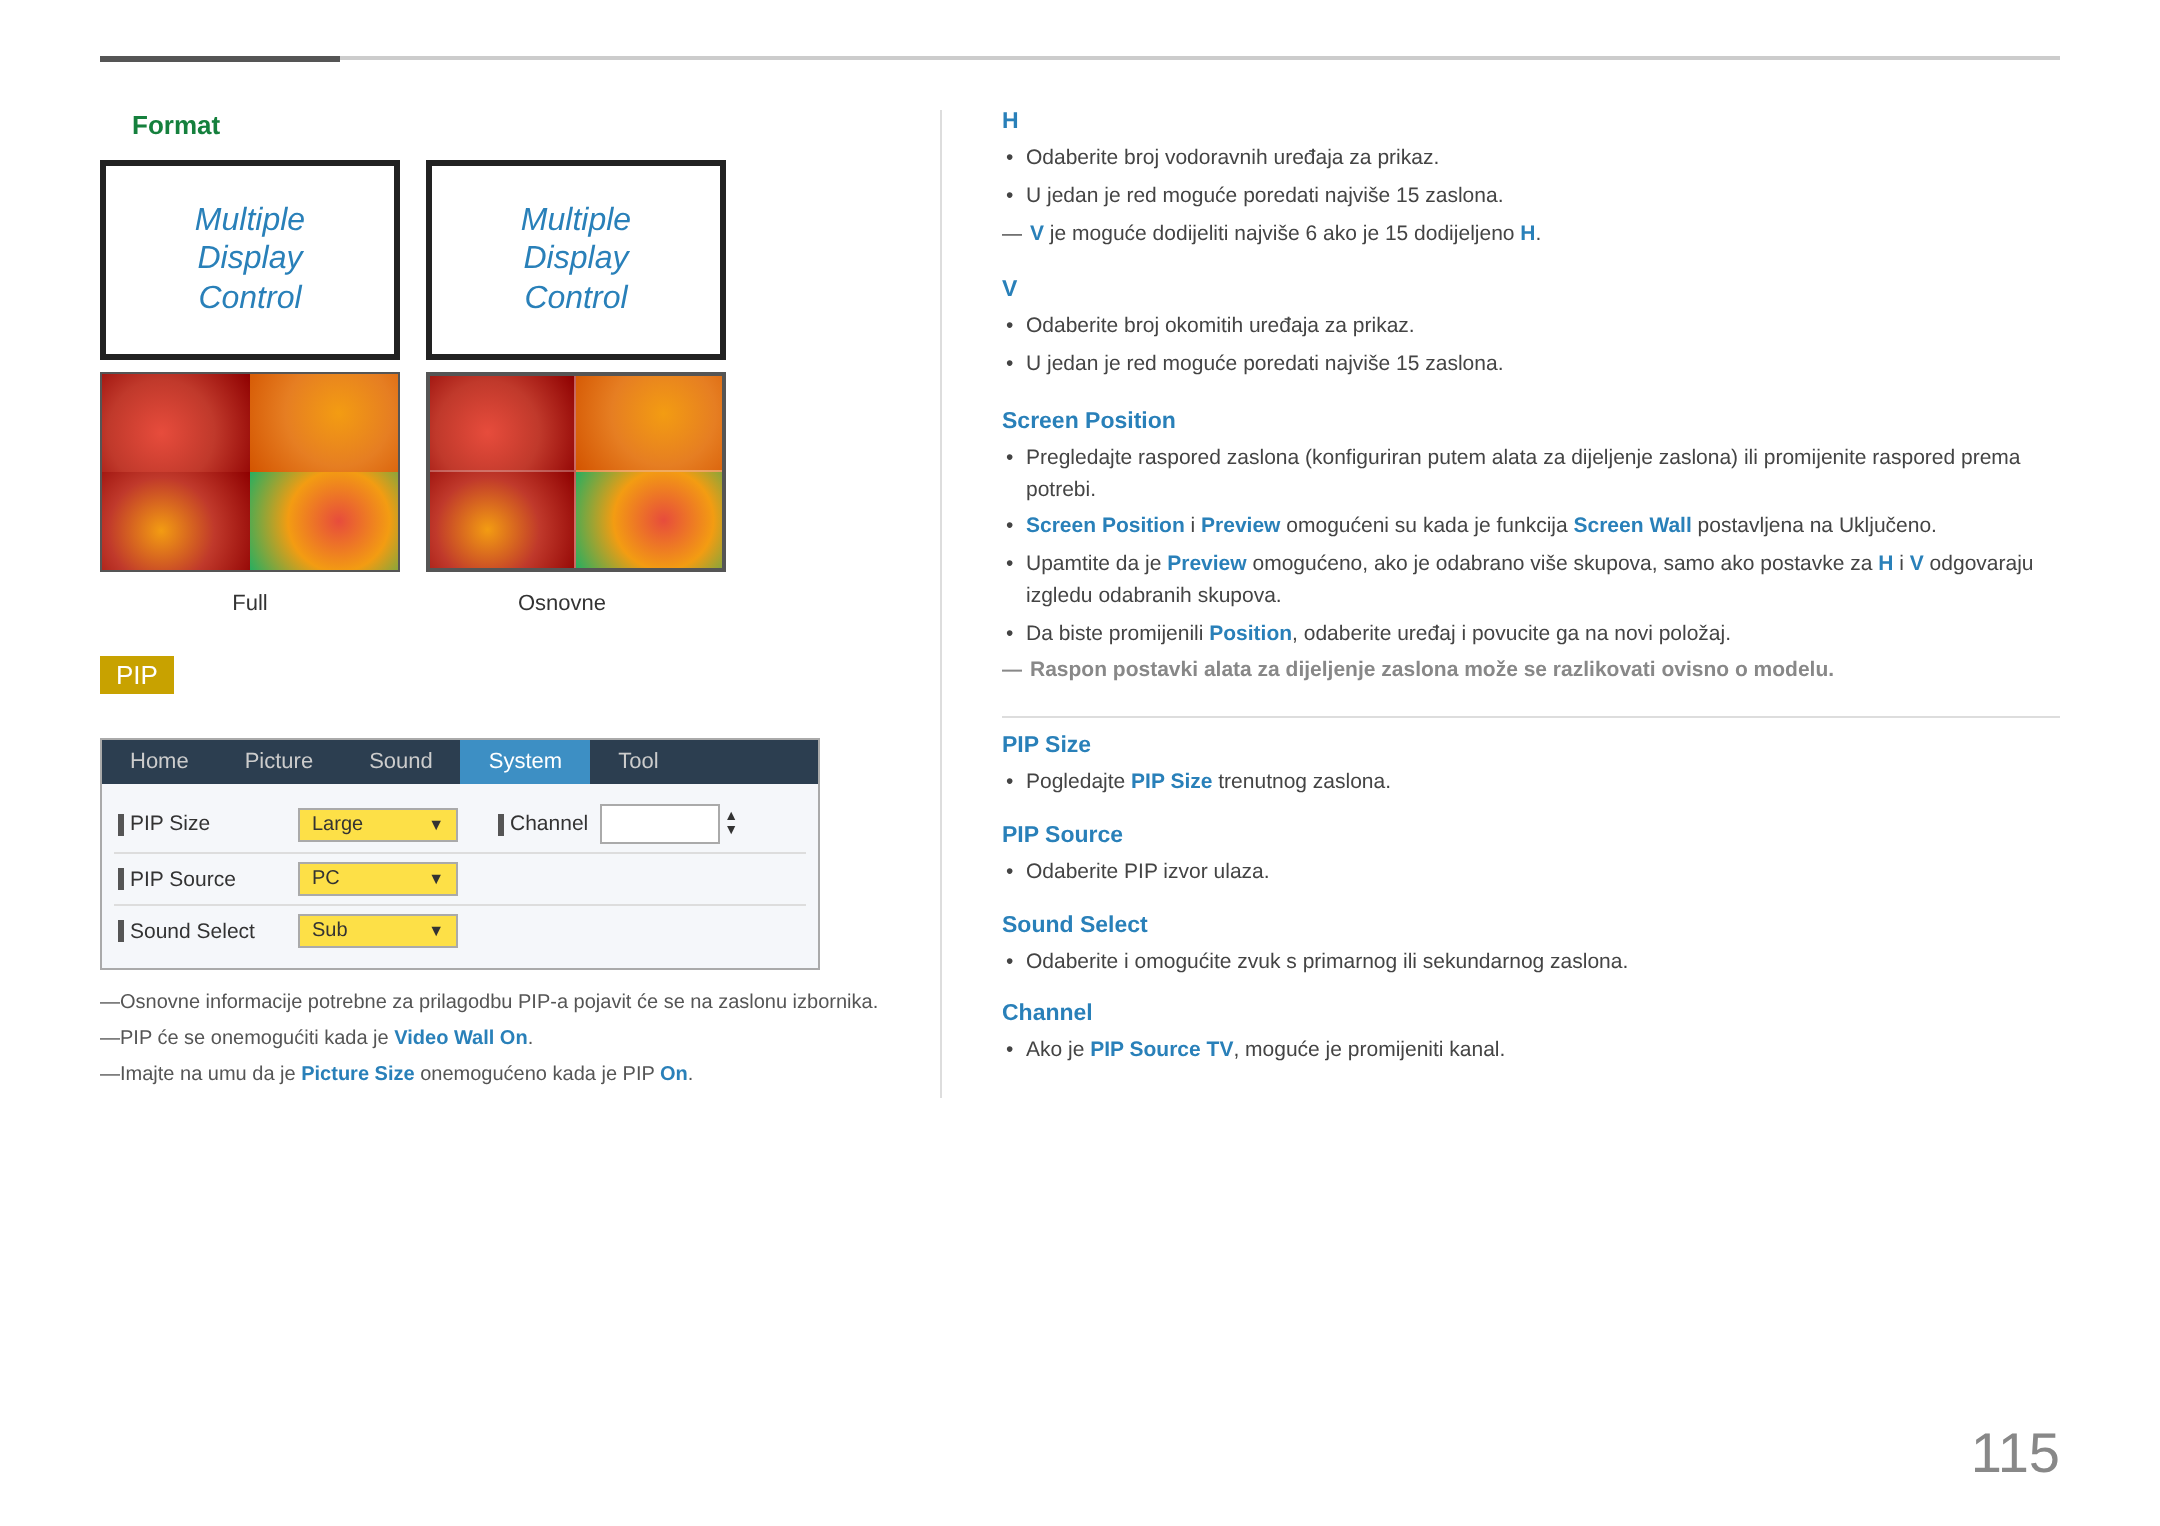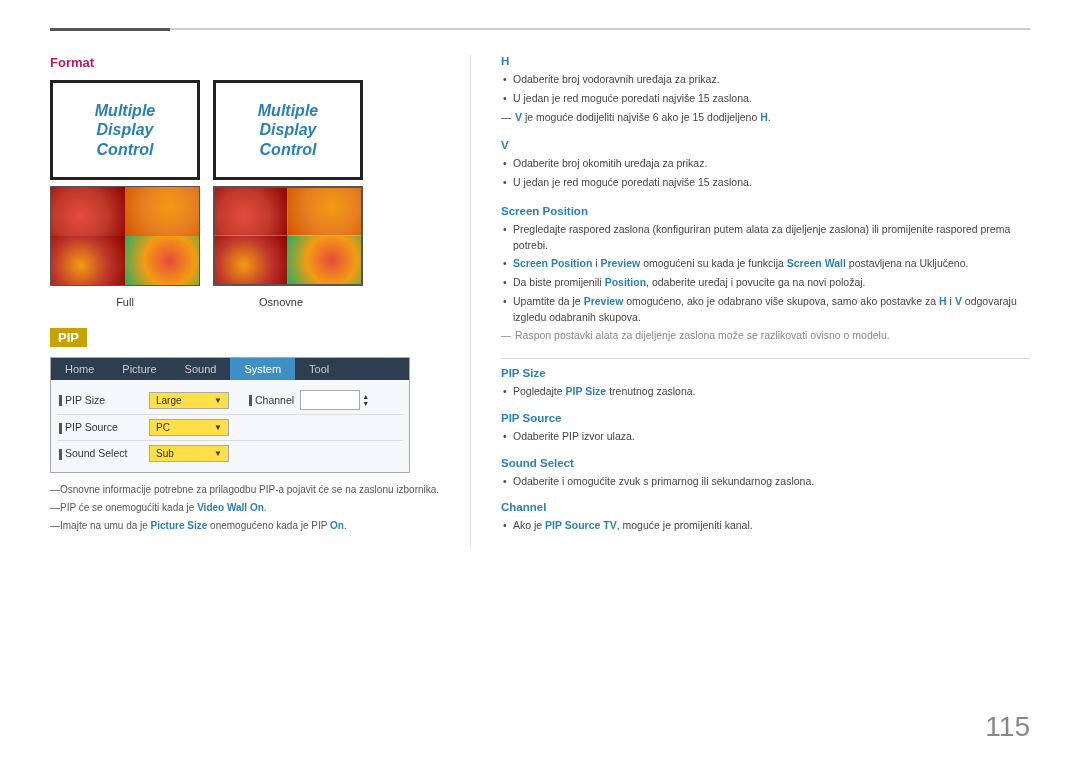--- a/index.html
+++ b/index.html
@@ -48,21 +48,22 @@
     
     .left-col {
       width: 420px;
       padding-right: 30px;
     }
 
     .section-title {
       font-weight: bold;
       font-size: 13px;
       margin-bottom: 8px;
-      color: #be185d;
+      color: #15803d;
+      margin-left: 16px;
     }
 
     .bullet-text {
       font-size: 10.5px;
       color: #444;
       margin-bottom: 4px;
       padding-left: 12px;
       position: relative;
       line-height: 1.4;
     }
@@ -88,21 +89,21 @@
       border: 2px solid #222;
       display: flex;
       align-items: center;
       justify-content: center;
       overflow: hidden;
       position: relative;
     }
 
     .mdc-text {
       font-style: italic;
-      font-weight: bold;
+      font-weight: normal;
       font-size: 16px;
       color: #2980b9;
       text-align: center;
       line-height: 1.2;
       text-shadow: 1px 1px 0 #fff;
     }
 
     .format-photo {
       width: 150px;
       height: 100px;
@@ -151,24 +152,24 @@
 
     
     .pip-section {
       margin-top: 20px;
     }
 
     .pip-badge {
       display: inline-block;
       background: #c8a200;
       color: #fff;
-      font-weight: bold;
+      font-weight: normal;
       font-size: 13px;
       padding: 2px 8px;
-      margin-bottom: 10px;
+      margin-bottom: 22px;
     }
 
     
     .pip-box {
       border: 1px solid #aaa;
       width: 360px;
       background: #f5f7fa;
     }
 
     .pip-tabs {
@@ -480,23 +481,23 @@
       <div class="right-section">
         <div class="v-label">V</div>
         <div class="sub-text bullet">Odaberite broj okomitih uređaja za prikaz.</div>
         <div class="sub-text bullet">U jedan je red moguće poredati najviše 15 zaslona.</div>
       </div>
 
       <div class="right-section">
         <div class="screen-pos-title">Screen Position</div>
         <div class="sub-text bullet">Pregledajte raspored zaslona (konfiguriran putem alata za dijeljenje zaslona) ili promijenite raspored prema potrebi.</div>
         <div class="sub-text bullet"><span class="bold-blue">Screen Position</span> i <span class="bold-blue">Preview</span> omogućeni su kada je funkcija <span class="bold-blue">Screen Wall</span> postavljena na Uključeno.</div>
+        <div class="sub-text bullet">Upamtite da je <span class="bold-blue">Preview</span> omogućeno, ako je odabrano više skupova, samo ako postavke za <span class="bold-blue">H</span> i <span class="bold-blue">V</span> odgovaraju izgledu odabranih skupova.</div>
         <div class="sub-text bullet">Da biste promijenili <span class="bold-blue">Position</span>, odaberite uređaj i povucite ga na novi položaj.</div>
-        <div class="sub-text bullet">Upamtite da je <span class="bold-blue">Preview</span> omogućeno, ako je odabrano više skupova, samo ako postavke za <span class="bold-blue">H</span> i <span class="bold-blue">V</span> odgovaraju izgledu odabranih skupova.</div>
-        <div class="sub-text dash" style="color:#888;">Raspon postavki alata za dijeljenje zaslona može se razlikovati ovisno o modelu.</div>
+        <div class="sub-text dash" style="color:#888;font-weight:bold;">Raspon postavki alata za dijeljenje zaslona može se razlikovati ovisno o modelu.</div>
       </div>
 
       <div class="separator"></div>
 
       <div class="pip-right-section">
         <div class="sub-title-blue">PIP Size</div>
         <div class="sub-text bullet">Pogledajte <span class="bold-blue">PIP Size</span> trenutnog zaslona.</div>
       </div>
 
       <div class="pip-right-section">

